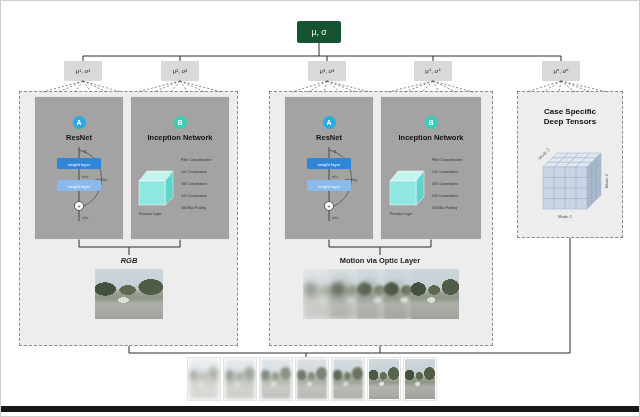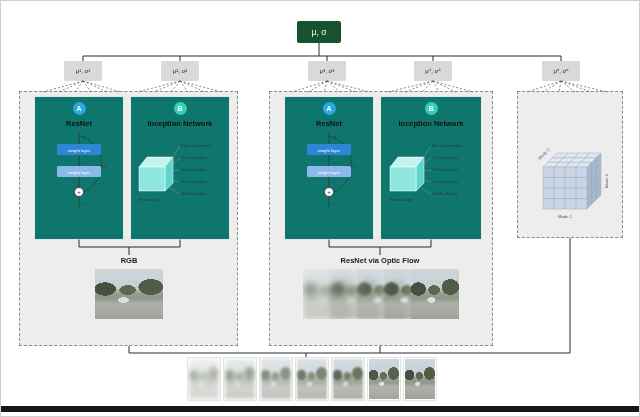--- a/index.html
+++ b/index.html
@@ -30,22 +30,22 @@
   
   .panel {
     position:absolute; background:#ededed; border:1px dashed #8c8c8c; z-index:1;
   }
   .panel-a { left:18px;  top:90px; width:219px; height:255px; }
   .panel-b { left:268px; top:90px; width:224px; height:255px; }
   .panel-c { left:516px; top:90px; width:106px; height:147px; }
 
   
   .card {
-    position:absolute; top:96px; height:142px; background:#0f766e; z-index:3;
-    display:flex; flex-direction:column; align-items:center; padding-top:5px;
+    position:absolute; top:96px; height:142px; background:#a3a3a3; z-index:3;
+    display:flex; flex-direction:column; align-items:center; padding-top:19px;
     box-shadow:0 0 0 0.5px #e2e2e2;
   }
   .badge {
     width:13px; height:13px; border-radius:50%; color:#fff; font-size:7px; font-weight:bold;
     display:flex; align-items:center; justify-content:center; flex:0 0 auto;
   }
   .badge-a { background:#29abe2; }
   .badge-b { background:#35d0b8; }
   .card-title { font-size:7.5px; font-weight:bold; color:#111; margin-top:4px; white-space:nowrap; }
   .mini { margin-top:3px; }
@@ -210,34 +210,38 @@
       <line class="fanl" x1="34" y1="55" x2="47" y2="63"></line>
       <text class="t32" x="48" y="16">Filter Concatenation</text>
       <text class="t32" x="48" y="28">1x1 Convolutions</text>
       <text class="t32" x="48" y="40">3x3 Convolutions</text>
       <text class="t32" x="48" y="52">5x5 Convolutions</text>
       <text class="t32" x="48" y="64">3x3 Max Pooling</text>
       <text class="t32" x="6" y="70">Previous Layer</text>
     </svg>
   </div>
 
-  <div class="caption" style="left:98px; top:255px; width:60px;">RGB</div>
-  <div class="caption" style="left:309px; top:255px; width:140px;">ResNet via Optic Flow</div>
+  <div class="caption" style="left:98px; top:255px; width:60px;font-style:italic;">RGB</div>
+  <div class="caption" style="left:309px; top:255px; width:140px;">Motion via Optic Layer</div>
 
   <div class="rgb-image">
       <div class="photo"></div>
     </div>
   <div class="flow-image">
     <div class="photo p1"></div>
     <div class="photo p2"></div>
     <div class="photo p3"></div>
     <div class="photo p4"></div>
     <div class="photo p5"></div>
   </div>
 
+  <div class="panel-c-title">
+    <span>Case Specific</span>
+    <span>Deep Tensors</span>
+  </div>
   <svg style="position:absolute; left:528px; top:138px; z-index:3;" width="84" height="88" viewBox="0 0 84 88">
     <polygon points="14,28 28,14 72,14 58,28" fill="#dfe6ef" stroke="#9fb0c6" stroke-width="0.5"></polygon>
     <polygon points="58,28 72,14 72,56 58,70" fill="#a9b9cd" stroke="#9fb0c6" stroke-width="0.5"></polygon>
     <rect x="14" y="28" width="44" height="42" fill="#c9d5e4" stroke="#9fb0c6" stroke-width="0.5"></rect>
     <line class="g" x1="25" y1="28" x2="25" y2="70"></line>
     <line class="g" x1="36" y1="28" x2="36" y2="70"></line>
     <line class="g" x1="47" y1="28" x2="47" y2="70"></line>
     <line class="g" x1="14" y1="38.5" x2="58" y2="38.5"></line>
     <line class="g" x1="14" y1="49" x2="58" y2="49"></line>
     <line class="g" x1="14" y1="59.5" x2="58" y2="59.5"></line>

